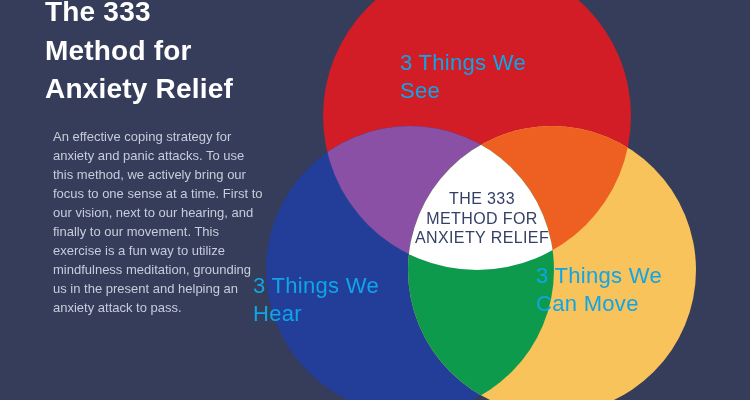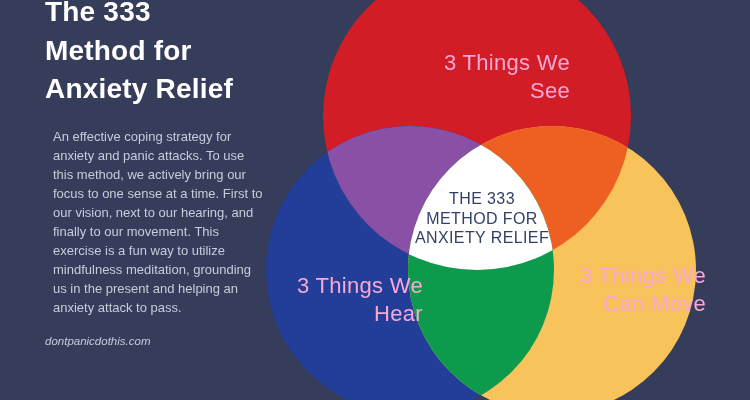--- a/index.html
+++ b/index.html
@@ -27,22 +27,22 @@
     color: #C7CCDB;
   }
   .site {
     margin-top: 17px;
     font-size: 11.5px; font-style: italic;
     color: #C7CCDB;
   }
 
   .label {
     position: absolute; transform: translateX(-50%);
-    width: 170px; text-align: right;
-    color: #f9a8d4; font-size: 22px; line-height: 1.25;
+    width: 170px; text-align: left;
+    color: #0ea5e9; font-size: 22px; line-height: 1.25;
     white-space: pre-line; letter-spacing: 0.3px;
   }
   .label-see  { left: 485px; top: 49px;  }
   .label-hear { left: 338px; top: 272px; }
   .label-move { left: 621px; top: 262px; }
 
   .center-label {
     position: absolute; left: 482px; top: 189px; transform: translateX(-50%);
     width: 150px; text-align: center;
     color: #333F66; font-size: 16px; line-height: 1.22;
@@ -82,21 +82,20 @@
         <circle cx="477" cy="116" r="154" fill="#FFFFFF"></circle>
       </g>
     </g>
   </svg>
 
   <div class="left">
     <h1>The 333
 Method for
 Anxiety Relief</h1>
     <p>An effective coping strategy for anxiety and panic attacks. To use this method, we actively bring our focus to one sense at a time. First to our vision, next to our hearing, and finally to our movement. This exercise is a fun way to utilize mindfulness meditation, grounding us in the present and helping an anxiety attack to pass.</p>
-    <div class="site">dontpanicdothis.com</div>
   </div>
 
   <div class="label label-see">3 Things We
 See</div>
   <div class="label label-hear">3 Things We
 Hear</div>
   <div class="label label-move">3 Things We
 Can Move</div>
   <div class="center-label">THE 333
 METHOD FOR

